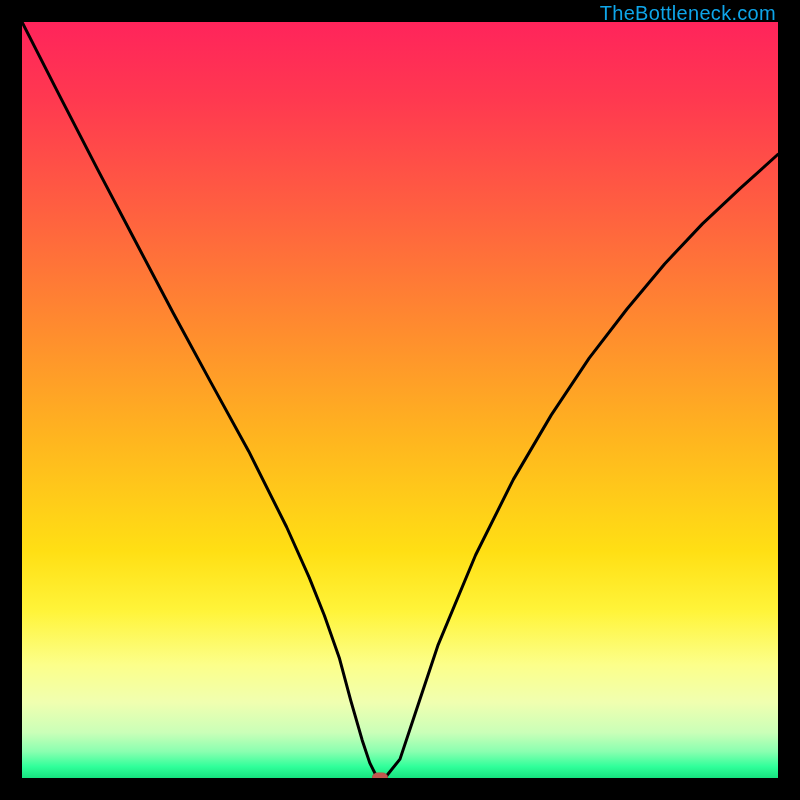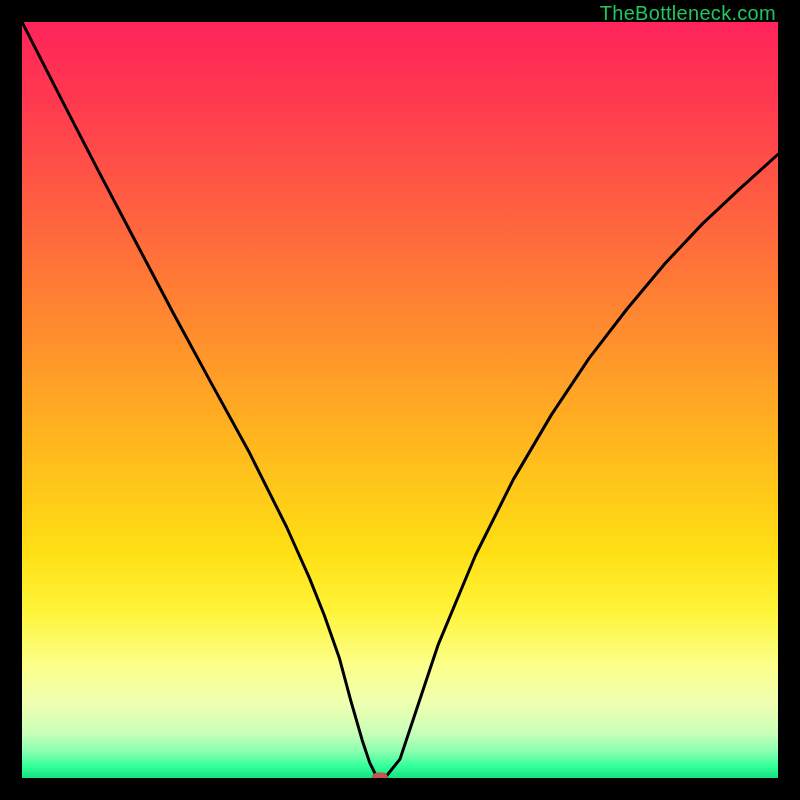--- a/index.html
+++ b/index.html
@@ -30,21 +30,21 @@
   .curve-svg {
     position: absolute;
     inset: 0;
     width: 100%;
     height: 100%;
   }
   .watermark {
     position: absolute;
     top: 2px;
     right: 24px;
-    color: #22c55e;
+    color: #0ea5e9;
     font-size: 20px;
     font-weight: 500;
     letter-spacing: 0.3px;
   }
   .marker {
     position: absolute;
     width: 16px;
     height: 11px;
     background: #c1574f;
     border-radius: 6px / 5px;

